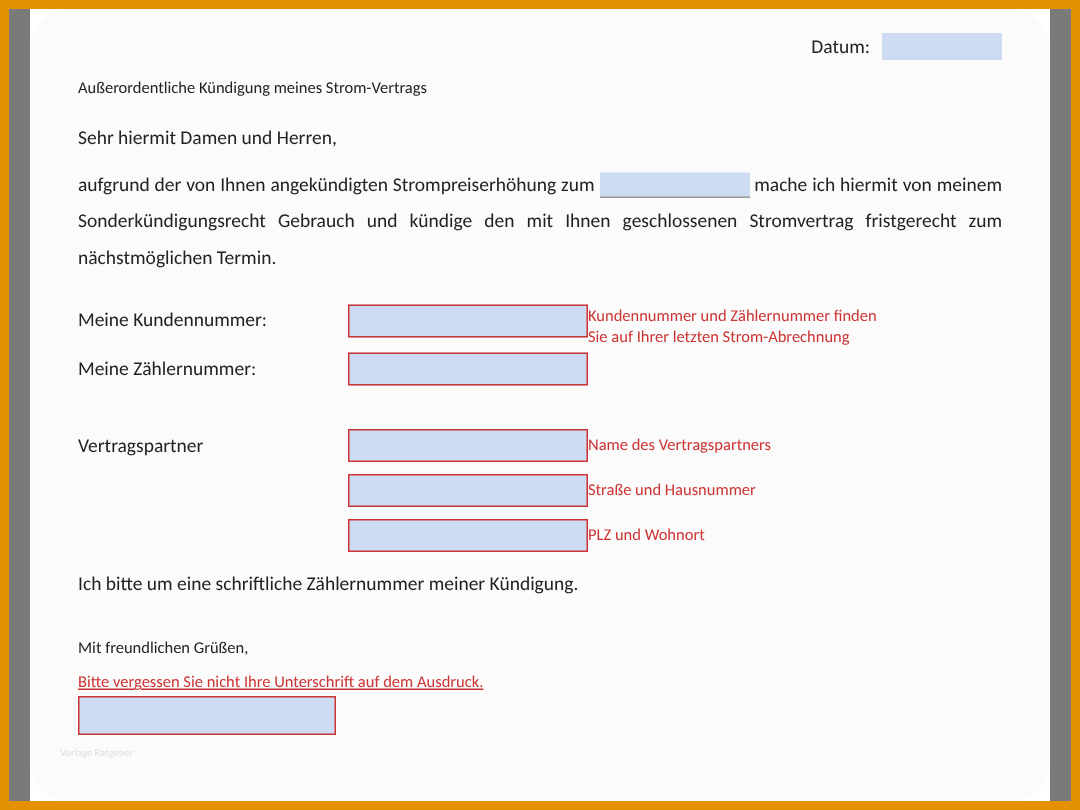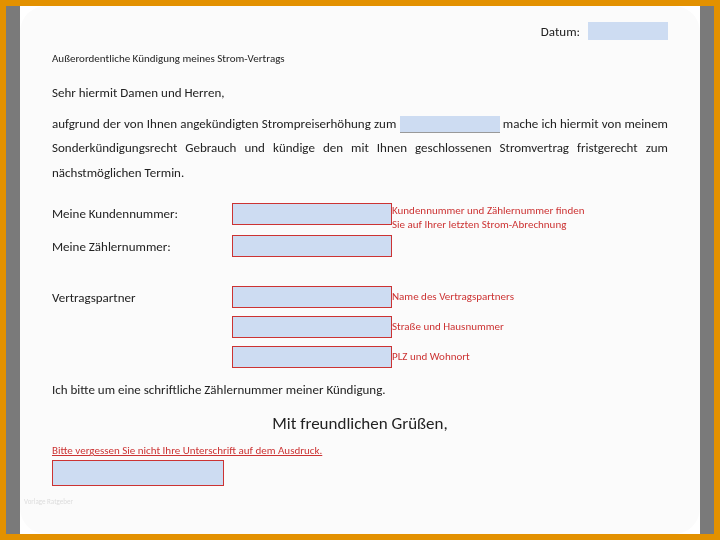--- a/index.html
+++ b/index.html
@@ -14,24 +14,24 @@
   .date-row .fld{width:80px;height:18px;}
   .title{font-weight:normal;font-size:11px;margin:4px 0 16px 0;}
   .body-text{font-size:13px;line-height:1.9;text-align:justify;margin-bottom:6px;}
   .inline-fld{display:inline-block;background:#cddcf2;width:100px;height:16px;border:none;vertical-align:middle;border-bottom:1px solid #999;}
   .grid{margin-top:14px;}
   .row{display:flex;align-items:center;margin-bottom:8px;}
   .row .lbl{width:180px;font-size:13px;}
   .row .fld{width:160px;height:22px;}
   .row .hint{color:#c33;font-size:11px;line-height:1.25;max-width:200px;}
   .conf{margin-top:14px;font-size:13px;}
-  .signoff{margin-top:16px;font-size:17px;text-align:center;}
+  .signoff{margin-top:28px;font-size:11px;}
   .sig-hint{color:#c33;font-size:11px;margin-top:10px;line-height:1.25;text-decoration:underline;}
   .sig-fld{margin-top:2px;width:170px;height:24px;background:#cddcf2;border:1px solid #c33;}
-  .watermark{position:absolute;left:4px;bottom:28px;font-size:7px;color:#ddd;margin-top:28px;}
+  .watermark{position:absolute;left:20px;bottom:28px;font-size:7px;color:#ddd;margin-top:28px;}
 </style>
 </head>
 <body>
 
 <div class="outer">
   <div class="gut-left"></div>
   <div class="gut-right"></div>
 
   <div class="page">
 

